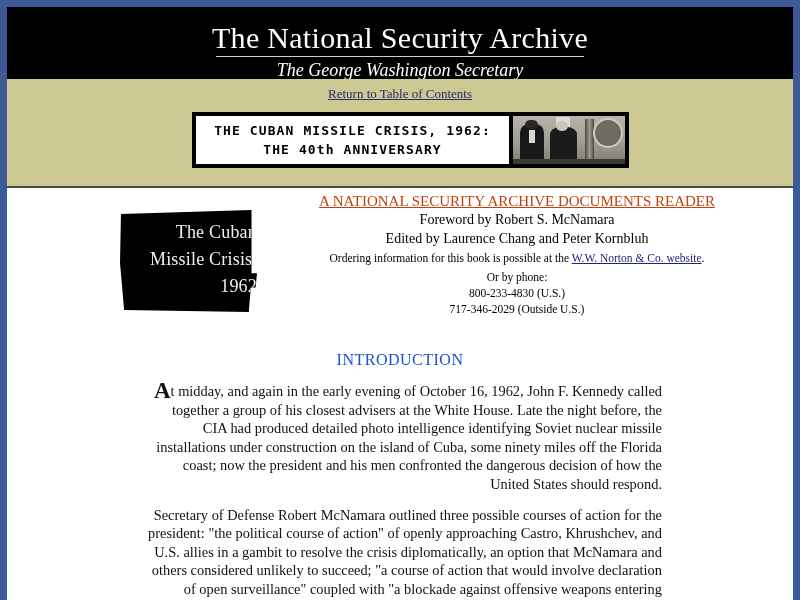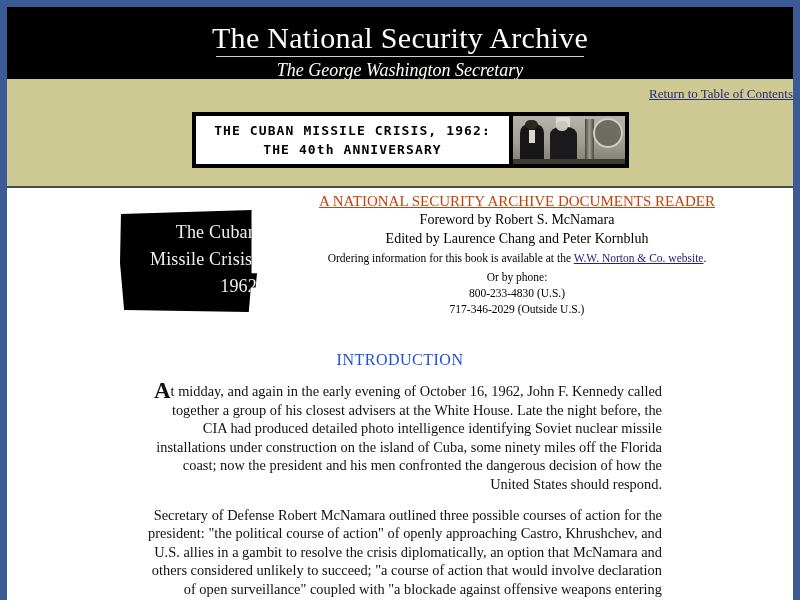--- a/index.html
+++ b/index.html
@@ -68,21 +68,21 @@
     left: 7px;
     top: 79px;
     width: 786px;
     height: 109px;
     background: #ccc992;
     border-bottom: 2px solid #4a4a4a;
     box-sizing: border-box;
     overflow: hidden;
   }
   #toc-link-row {
-    text-align: right;
+    text-align: center;
     padding-top: 5px;
   }
   #toc-link {
     color: #2a2a6e;
     font-family: "Liberation Serif", "DejaVu Serif", serif;
     font-size: 13px;
     text-decoration: underline;
     cursor: pointer;
   }
 
@@ -324,21 +324,21 @@
       <div id="book-cover">
         <div class="book-line">The Cuban</div>
         <div class="book-line">Missile Crisis,</div>
         <div class="book-line">1962</div>
       </div>
 
       <div id="title-col">
         <a id="reader-title">A NATIONAL SECURITY ARCHIVE DOCUMENTS READER</a>
         <div class="credit-line tight">Foreword by Robert S. McNamara</div>
         <div class="credit-line">Edited by Laurence Chang and Peter Kornbluh</div>
-        <div class="fine-line"><span>Ordering information for this book is available at the</span><span> </span><a id="norton-link">W.W. Norton &amp; Co. website</a><span>.</span></div>
+        <div class="fine-line"><span>Ordering information for this book is possible at the</span><span> </span><a id="norton-link">W.W. Norton &amp; Co. website</a><span>.</span></div>
         <div class="fine-line">Or by phone:</div>
         <div class="fine-line tight">800-233-4830 (U.S.)</div>
         <div class="fine-line tight">717-346-2029 (Outside U.S.)</div>
       </div>
 
     </div>
 
     <h2 id="intro-heading">INTRODUCTION</h2>
 
     <p class="body-para"><span class="dropcap">A</span><span>t midday, and again in the early evening of October 16, 1962, John F. Kennedy called together a group of his closest advisers at the White House. Late the night before, the CIA had produced detailed photo intelligence identifying Soviet nuclear missile installations under construction on the island of Cuba, some ninety miles off the Florida coast; now the president and his men confronted the dangerous decision of how the United States should respond.</span></p>

